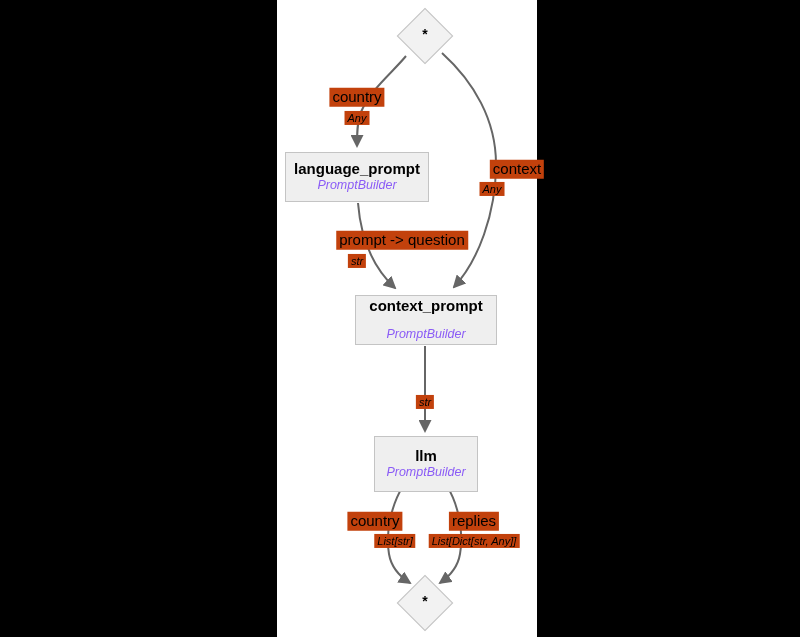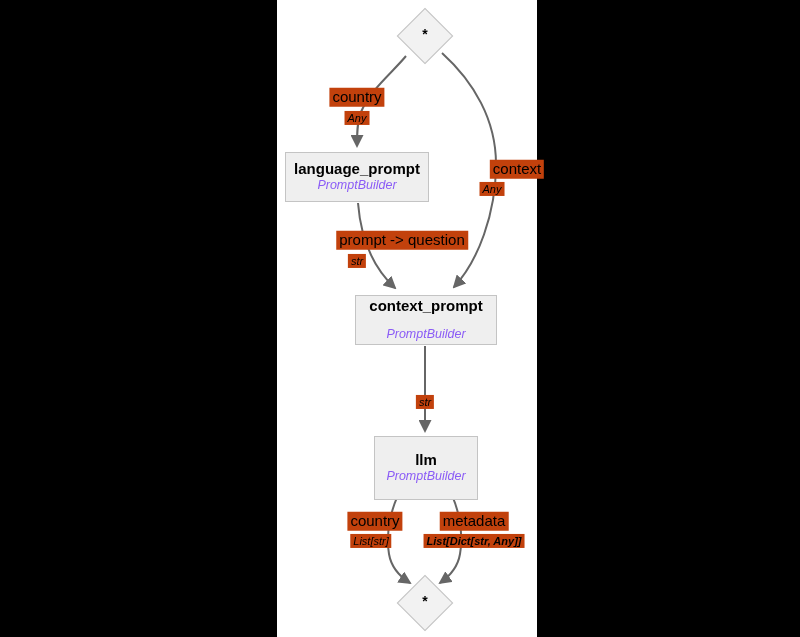--- a/index.html
+++ b/index.html
@@ -127,26 +127,26 @@
   <div class="elabel" style="left:358px; top:240px;margin-left:44px;">prompt -&gt; question</div>
   <div class="etype" style="left:357px; top:261px;">str</div>
 
   <div class="node" style="left:355px; top:295px; width:142px; height:50px;gap:13px;">
     <div class="node-title">context_prompt</div>
     <div class="node-sub">PromptBuilder</div>
   </div>
 
   <div class="etype" style="left:425px; top:402px;">str</div>
 
-  <div class="node" style="left:374px; top:436px; width:104px; height:64px;">
+  <div class="node" style="left:374px; top:436px; width:104px; height:56px;">
     <div class="node-title">llm</div>
     <div class="node-sub">PromptBuilder</div>
   </div>
 
   <div class="elabel" style="left:375px; top:521px;">country</div>
-  <div class="etype" style="left:371px; top:541px;text-align:right;">List[str]</div>
+  <div class="etype" style="left:395px; top:541px;text-align:right;">List[str]</div>
 
-  <div class="elabel" style="left:474px; top:521px;">metadata</div>
-  <div class="etype" style="left:474px; top:541px;font-weight:bold;">List[Dict[str, Any]]</div>
+  <div class="elabel" style="left:474px; top:521px;">replies</div>
+  <div class="etype" style="left:474px; top:541px;">List[Dict[str, Any]]</div>
 
   <div class="diamond" style="left:405px; top:583px;"></div>
   <div class="diamond-symbol" style="left:425px; top:601px;">*</div>
 </div>
 
 </body></html>

